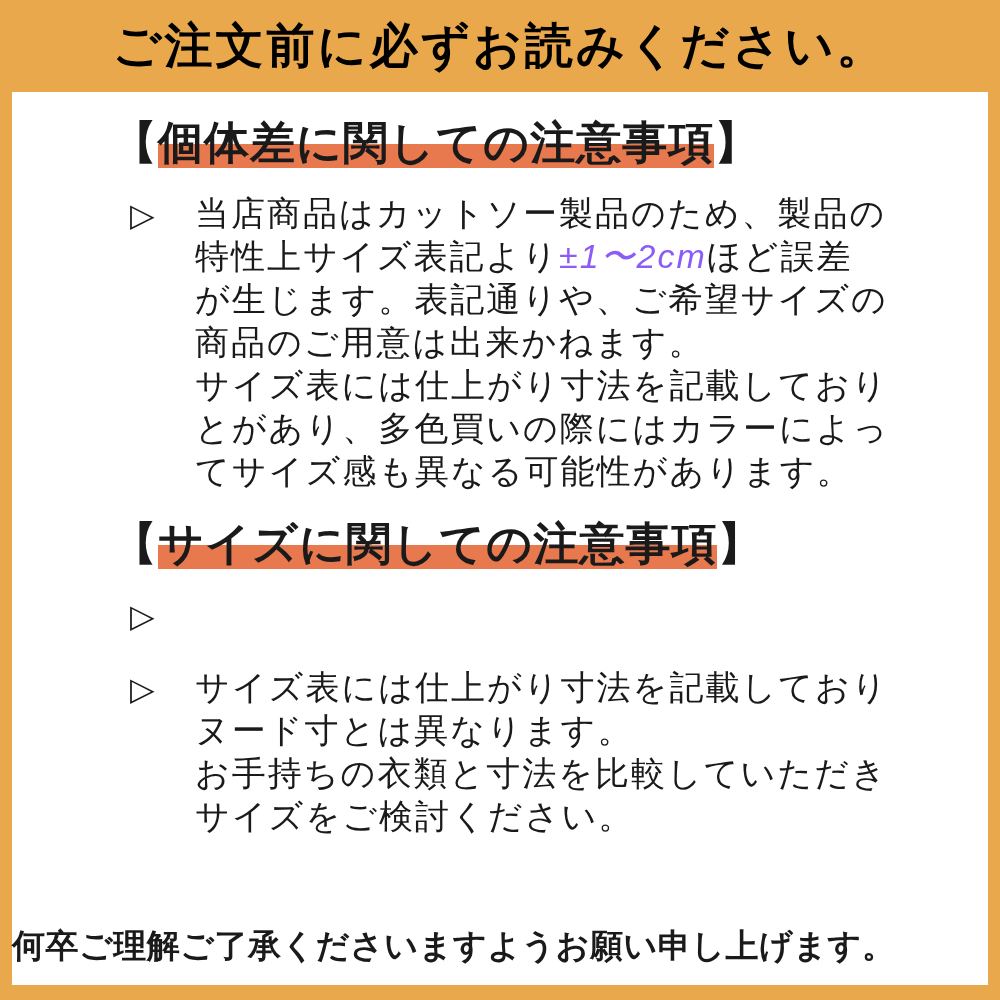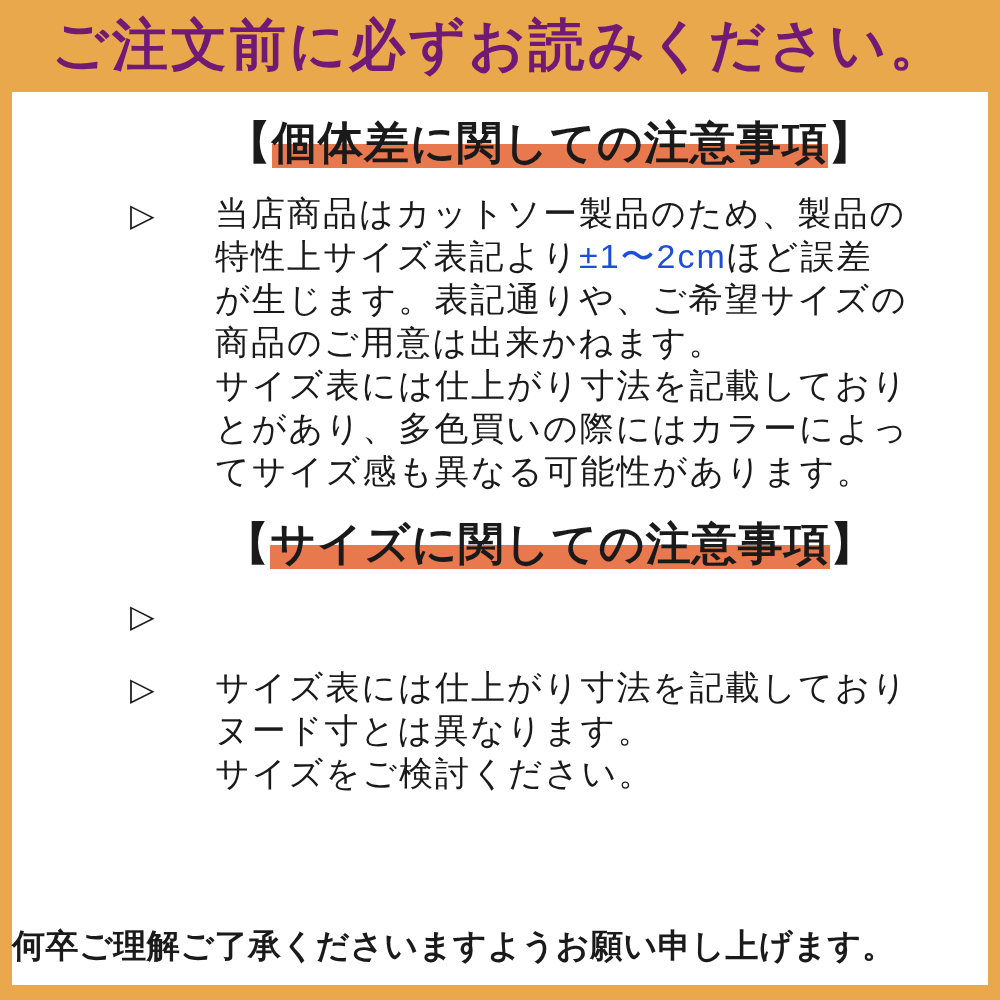--- a/index.html
+++ b/index.html
@@ -15,41 +15,40 @@
   
   .banner {
     position: absolute;
     top: 0; left: 0; right: 0;
     height: 92px;
     display: flex;
     align-items: center;
     justify-content: center;
   }
   .banner-title {
-    color: #701a75;
-    font-size: 56px;
+    color: #000000;
+    font-size: 48px;
     font-weight: 700;
     letter-spacing: 3px;
     white-space: nowrap;
   }
   
   .panel {
     position: absolute;
     top: 92px; left: 12px; right: 12px; bottom: 15px;
     background: #FFFFFF;
   }
   
   .sec-heading {
     margin: 22px 0 0 100px;
     font-size: 45px;
     line-height: 58px;
     font-weight: 700;
     letter-spacing: 1px;
     white-space: nowrap;
-    text-align: center;
   }
   .sec-heading.second { }
   .sec-heading .hl {
     background: linear-gradient(#E8784E, #E8784E) no-repeat left 100% / 100% 24px;
   }
   
   .item {
     display: flex;
     align-items: flex-start;
     margin-left: 118px;
@@ -57,28 +56,28 @@
   }
   .item.gap { margin-top: 28px; }
   .bullet {
     flex: none;
     width: 65px;
     font-size: 32px;
     line-height: 43px;
     padding-top: 2px;
     color: #1A1A1A;
   }
-  .lines { min-width: 0; margin-left: 20px; }
+  .lines { min-width: 0; }
   .lines .ln {
     font-size: 34px;
     line-height: 43px;
     letter-spacing: 2px;
     white-space: nowrap;
   }
-  .red { color: #1d4ed8; }
+  .red { color: #8b5cf6; font-style: italic; }
   
   .footer-note {
     position: absolute;
     left: 0; right: 0; bottom: 16px;
     text-align: left;
     font-size: 33px;
     font-weight: 700;
     letter-spacing: 0.5px;
     white-space: nowrap;
   }
@@ -117,19 +116,20 @@
 
     <div class="item">
       <div class="bullet">▷</div>
     </div>
 
     <div class="item gap">
       <div class="bullet">▷</div>
       <div class="lines">
         <div class="ln">サイズ表には仕上がり寸法を記載しており</div>
         <div class="ln">ヌード寸とは異なります。</div>
+        <div class="ln">お手持ちの衣類と寸法を比較していただき</div>
         <div class="ln">サイズをご検討ください。</div>
       </div>
     </div>
 
     <div class="footer-note">何卒ご理解ご了承くださいますようお願い申し上げます。</div>
   </div>
 </div>
 
 </body></html>

